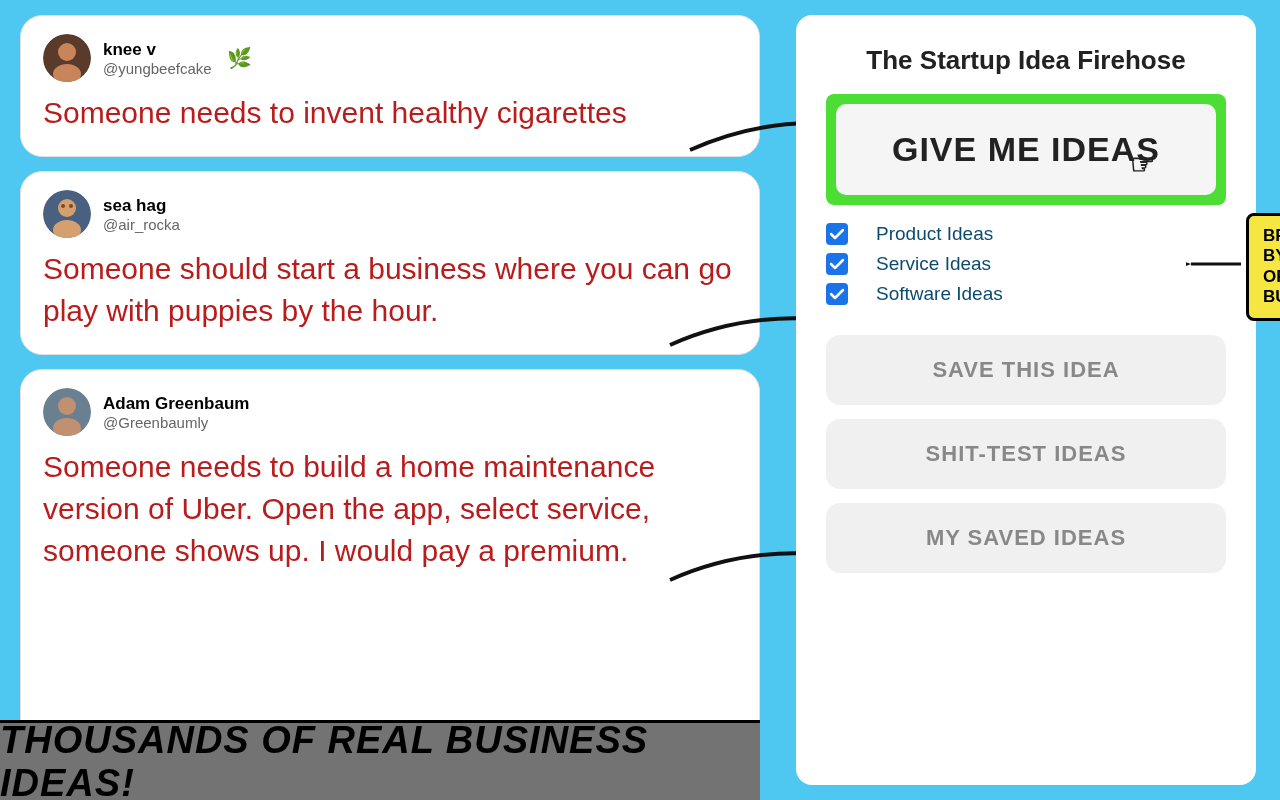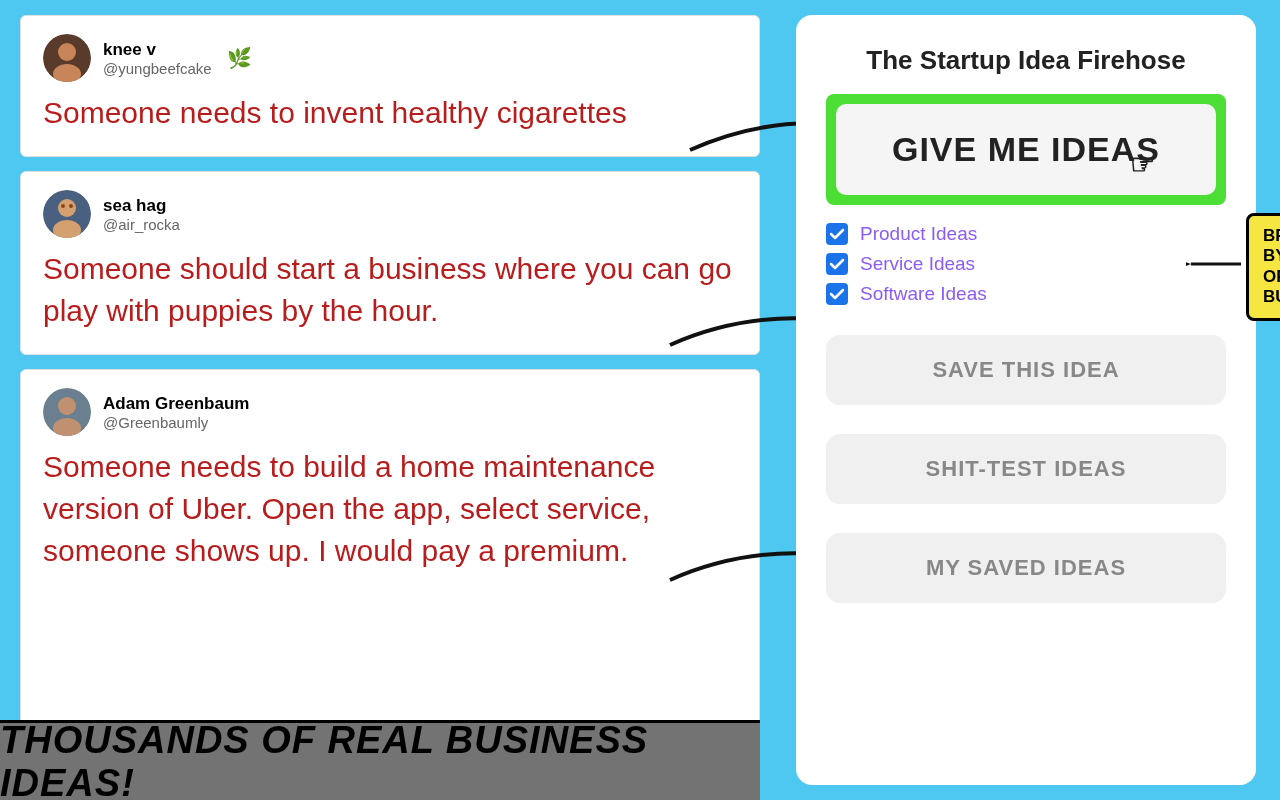--- a/index.html
+++ b/index.html
@@ -19,21 +19,21 @@
       top: 15px;
       width: 740px;
       bottom: 15px;
       display: flex;
       flex-direction: column;
       gap: 14px;
     }
 
     .tweet-card {
       background: #fff;
-      border-radius: 6px;
+      border-radius: 22px;
       padding: 18px 22px 22px 22px;
       border: 1px solid #e0e0e0;
     }
 
     .tweet-header {
       display: flex;
       align-items: center;
       gap: 12px;
       margin-bottom: 10px;
     }
@@ -190,24 +190,24 @@
 
     .checkboxes-area {
       width: 100%;
       margin-bottom: 22px;
       position: relative;
     }
 
     .checkbox-row {
       display: flex;
       align-items: center;
-      gap: 12px;
+      gap: 28px;
       margin-bottom: 8px;
       font-size: 19px;
-      color: #8b5cf6;
+      color: #0c4a6e;
     }
 
     .checkbox-box {
       width: 22px;
       height: 22px;
       background: #1a73e8;
       border-radius: 4px;
       display: flex;
       align-items: center;
       justify-content: center;
@@ -242,21 +242,21 @@
       background: #f0f0f0;
       border: none;
       border-radius: 14px;
       padding: 22px 10px;
       font-size: 22px;
       font-weight: 700;
       font-family: 'Arial Black', Arial, sans-serif;
       color: #888;
       cursor: pointer;
       letter-spacing: 1px;
-      margin-bottom: 29px;
+      margin-bottom: 14px;
     }
 
     .action-btn:last-child {
       margin-bottom: 0;
     }
   </style>
 </head>
 <body>
 
 <div class="left-panel">

